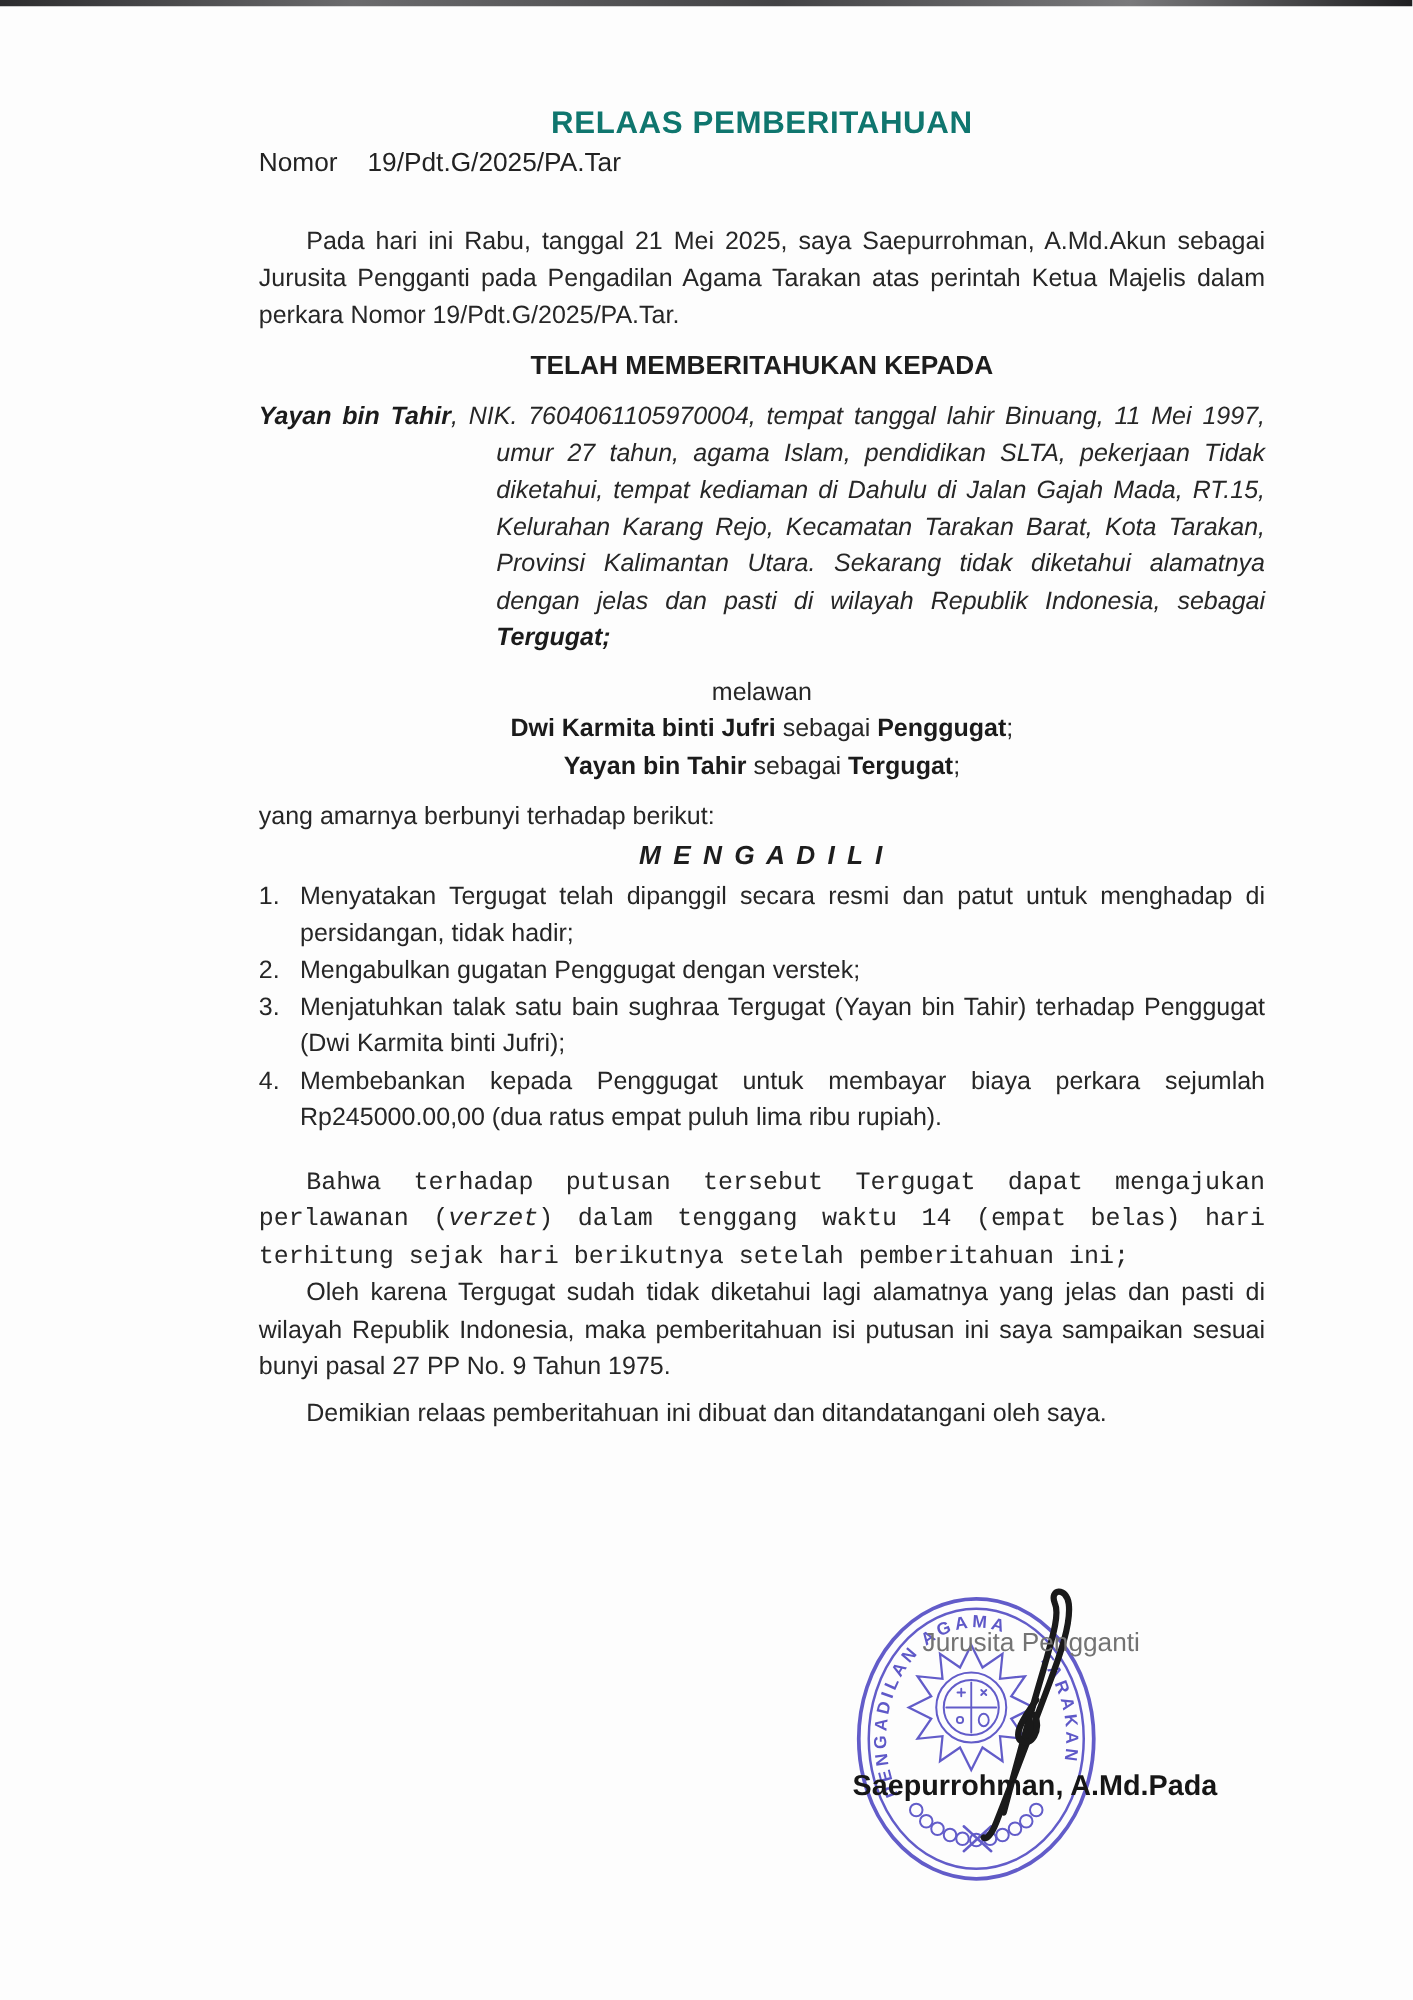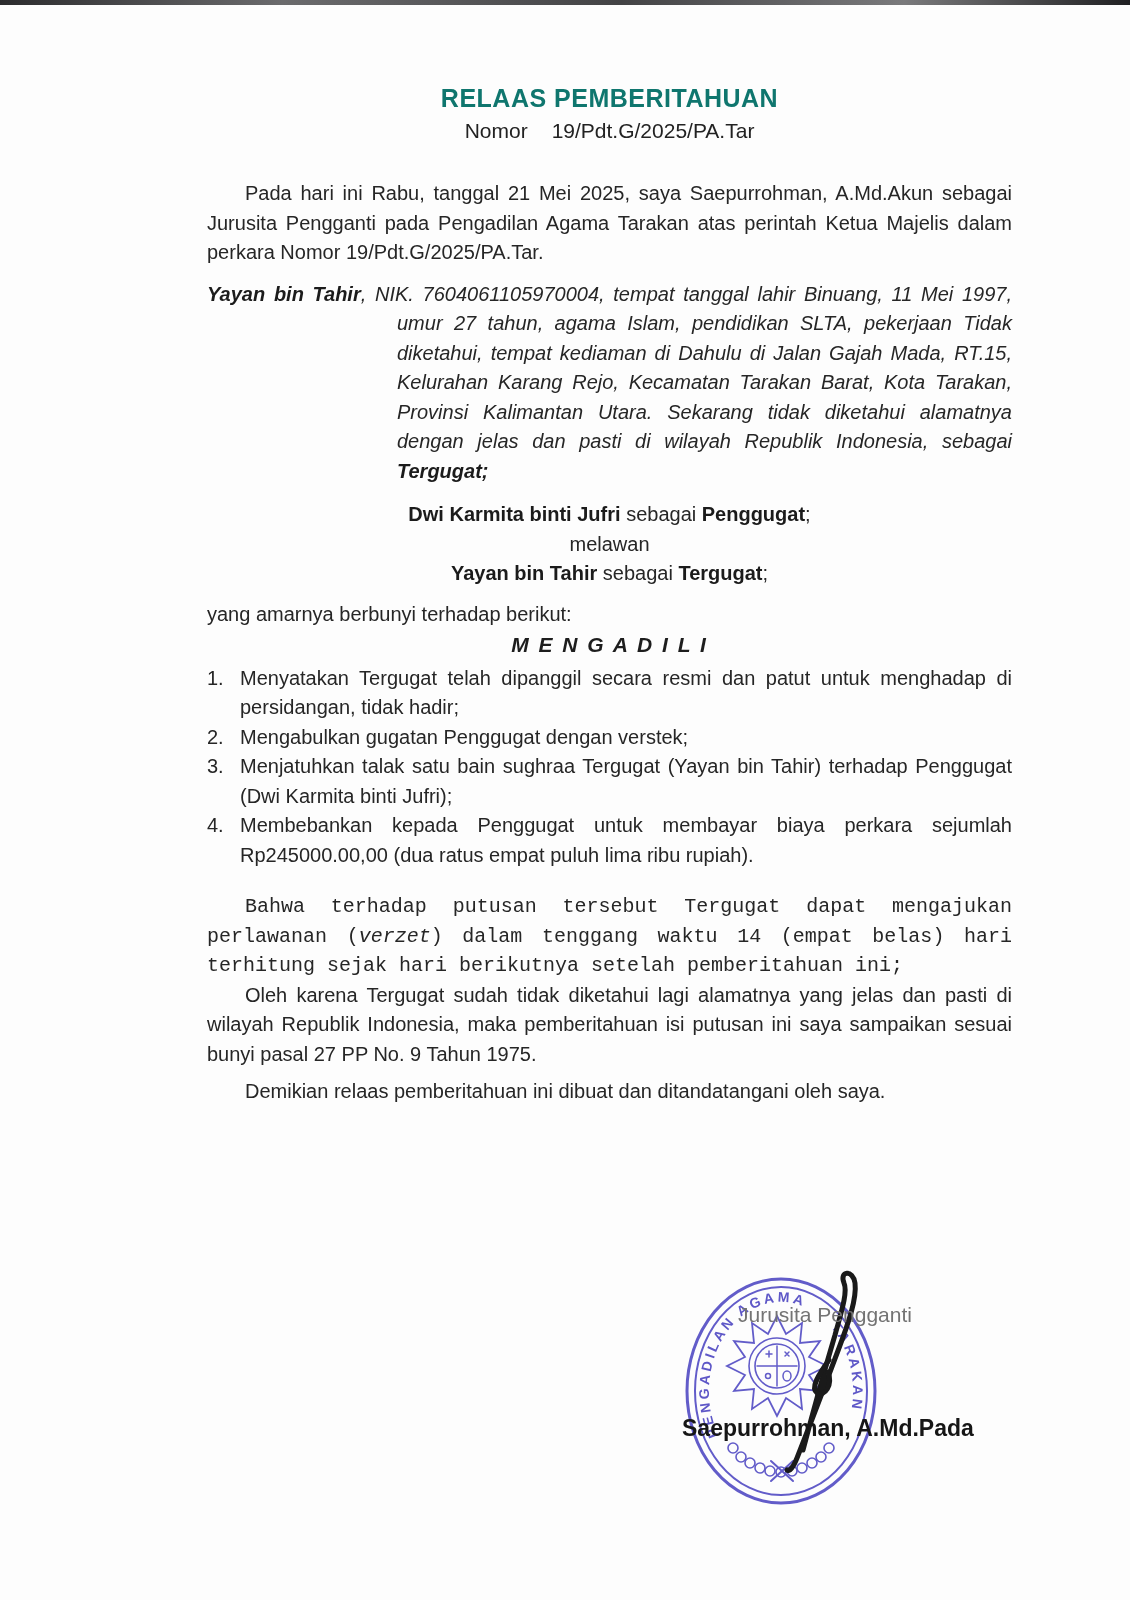--- a/index.html
+++ b/index.html
@@ -15,21 +15,21 @@
   }
   .doc{
     position:absolute;left:207px;top:85px;width:805px;
     font-size:20px;line-height:29.5px;
   }
   .title{
     text-align:center;font-weight:bold;font-size:25px;line-height:26px;
     letter-spacing:.5px;color:#0f766e;
   }
   .subtitle{
-    text-align:center;font-size:21px;line-height:24px;margin-top:8px;color:#222;
+    font-size:21px;line-height:24px;margin-top:8px;color:#222;
   }
   .subtitle .num-gap{display:inline-block;width:24px;}
   p{margin:0;}
   .p-indent{text-indent:38px;text-align:justify;}
   .p1{margin-top:36px;}
   .h-center{
     text-align:center;font-weight:bold;font-size:21px;line-height:29.5px;color:#1d1d1d;
   }
   .h-notify{margin-top:10px;}
   .party{
@@ -65,27 +65,28 @@
 <div class="scan-edge"></div>
 
 <div class="doc">
 
   <div class="title">RELAAS PEMBERITAHUAN</div>
 
   <div class="subtitle"><span>Nomor</span><span class="num-gap"></span><span>19/Pdt.G/2025/PA.Tar</span></div>
 
   <p class="p-indent p1">Pada hari ini Rabu, tanggal 21 Mei 2025, saya Saepurrohman, A.Md.Akun sebagai Jurusita Pengganti pada Pengadilan Agama Tarakan atas perintah Ketua Majelis dalam perkara Nomor 19/Pdt.G/2025/PA.Tar.</p>
 
+  <div class="h-center h-notify">TELAH MEMBERITAHUKAN KEPADA</div>
 
   <p class="party"><b>Yayan bin Tahir</b><span>, NIK. 7604061105970004, tempat tanggal lahir Binuang, 11 Mei 1997, umur 27 tahun, agama Islam, pendidikan SLTA, pekerjaan Tidak diketahui, tempat kediaman di Dahulu di Jalan Gajah Mada, RT.15, Kelurahan Karang Rejo, Kecamatan Tarakan Barat, Kota Tarakan, Provinsi Kalimantan Utara. Sekarang tidak diketahui alamatnya dengan jelas dan pasti di wilayah Republik Indonesia, sebagai </span><b>Tergugat;</b></p>
 
 
   <div class="vs-block">
+    <div class="center-line">melawan</div>
     <div class="center-line"><b>Dwi Karmita binti Jufri</b><span> sebagai </span><b>Penggugat</b><span>;</span></div>
-    <div class="center-line">melawan</div>
     <div class="center-line"><b>Yayan bin Tahir</b><span> sebagai </span><b>Tergugat</b><span>;</span></div>
   </div>
 
   <p class="amar-intro">yang amarnya berbunyi terhadap berikut:</p>
 
   <div class="h-center verdict-h">M E N G A D I L I</div>
 
   <div class="vlist">
     <div class="vitem">
       <span class="num">1.</span>

